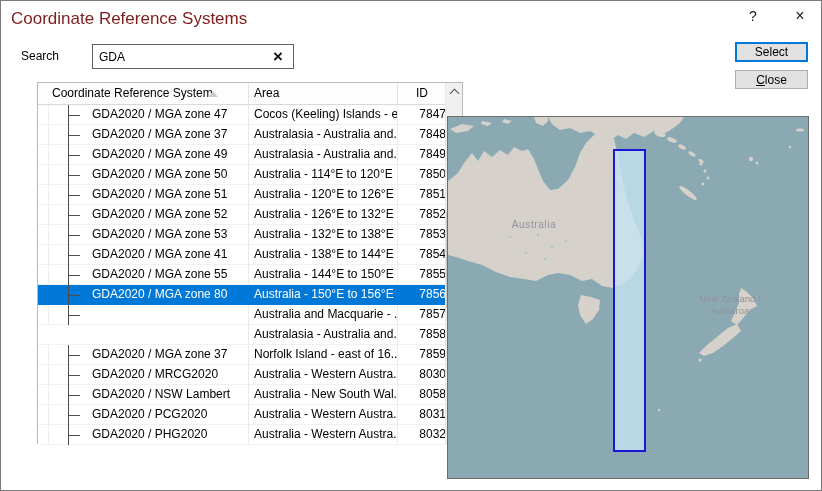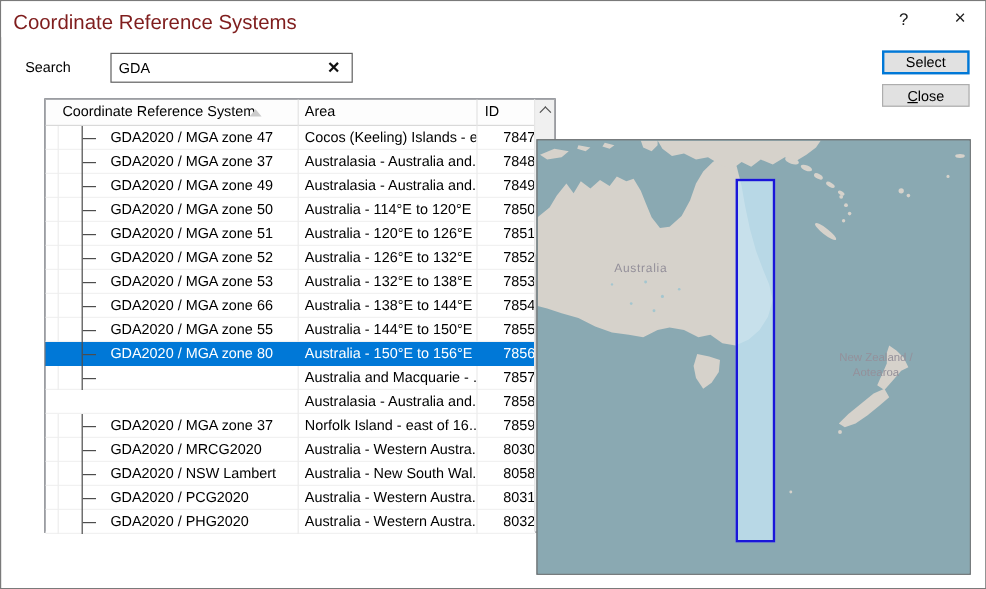--- a/index.html
+++ b/index.html
@@ -24,21 +24,21 @@
   #select-btn{left:734px;top:41px;width:73px;height:20px;border:2px solid #0078d7;}
   #close-btn{left:734px;top:69px;width:73px;height:19px;border:1px solid #adadad;}
   #close-btn u{text-decoration:underline;}
 
   
   #table{position:absolute;left:8px;top:81px;width:426px;height:362px;border:1px solid #b9b9b9;background:#0f172a;margin-left:28px;}
   #thead{position:absolute;left:0;top:0;width:408px;height:22px;background:#fdfdfd;border-bottom:1px solid #d9d9d9;}
   .hcell{position:absolute;top:0;height:22px;line-height:21px;font-size:12px;color:#000;white-space:nowrap;overflow:hidden;}
   #h-crs{left:0;width:210px;padding-left:14px;}
   #h-area{left:210px;width:149px;padding-left:5px;border-left:1px solid #e3e3e3;}
-  #h-id{left:359px;width:49px;padding-left:6px;border-left:1px solid #e3e3e3;}
+  #h-id{left:359px;width:49px;padding-left:18px;border-left:1px solid #e3e3e3;}
   #sort-icon{position:absolute;left:170px;top:8px;width:0;height:0;border-left:5px solid transparent;border-right:5px solid transparent;border-bottom:6px solid #cccccc;}
 
   #table-body{position:absolute;left:0;top:22px;width:408px;height:340px;}
   .trow{position:relative;width:408px;height:20px;border-bottom:1px solid #f1f1f1;background:#fff;}
   .trow .cell{position:absolute;top:0;height:20px;line-height:19px;font-size:12px;color:#000;white-space:nowrap;overflow:hidden;}
   .c-crs{left:0;width:210px;padding-left:54px;}
   .c-area{left:210px;width:149px;padding-left:5px;border-left:1px solid #ebebeb;}
   .c-id{left:359px;width:49px;padding-left:5px;border-left:1px solid #ebebeb;text-align:right;}
   .gridline{position:absolute;left:10px;top:0;bottom:0;border-left:1px solid #ededed;}
   .branch{position:absolute;left:30px;top:0;bottom:0;width:14px;}
@@ -170,21 +170,21 @@
       <span>GDA2020 / MGA zone 53</span>
     </span>
     <span class="cell c-area">Australia - 132°E to 138°E</span>
     <span class="cell c-id">7853</span>
   </div>
 
   <div class="trow">
     <span class="cell c-crs">
       <span class="gridline"></span>
       <span class="branch"></span>
-      <span>GDA2020 / MGA zone 66</span>
+      <span>GDA2020 / MGA zone 41</span>
     </span>
     <span class="cell c-area">Australia - 138°E to 144°E</span>
     <span class="cell c-id">7854</span>
   </div>
 
   <div class="trow">
     <span class="cell c-crs">
       <span class="gridline"></span>
       <span class="branch"></span>
       <span>GDA2020 / MGA zone 55</span>

